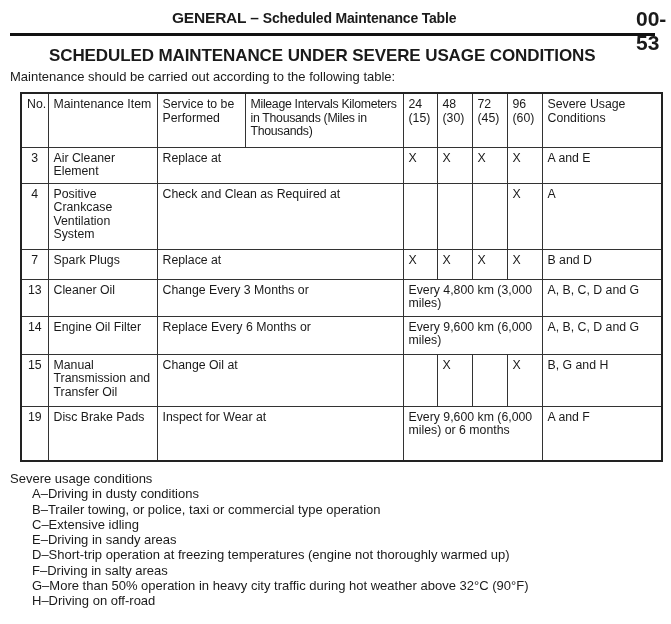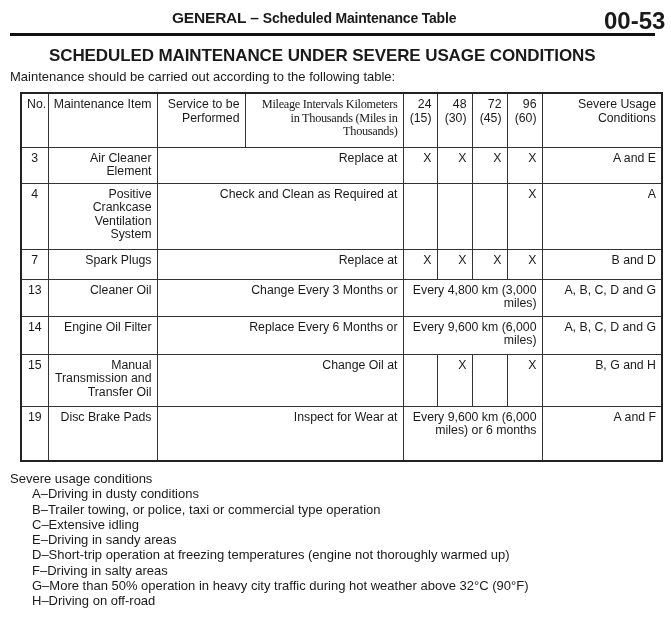--- a/index.html
+++ b/index.html
@@ -3,37 +3,37 @@
 <meta charset="utf-8">
 <style>
   html, body { margin: 0; padding: 0; }
   body {
     width: 671px; height: 624px; background: #ffffff; position: relative; overflow: hidden;
     font-family: "Liberation Sans", sans-serif; color: #1a1a1a;
   }
   .hdr { position: absolute; left: 0; top: 0; width: 671px; height: 32px; }
   .hdr-title { position: absolute; left: 172px; top: 9px; font-size: 15.5px; font-weight: bold; letter-spacing: -0.2px; }
   .hdr-title .sub { font-size: 14px; }
-  .hdr-page { position: absolute; left: 604px; top: 7px; font-size: 24px; font-weight: bold; }
+  .hdr-page { position: absolute; left: 636px; top: 7px; font-size: 21px; font-weight: bold; }
   .hdr-rule { position: absolute; left: 10px; top: 33px; width: 645px; height: 3px; background: #111; }
   .sec-title { position: absolute; left: 10px; top: 46px; font-size: 17px; font-weight: bold; letter-spacing: -0.1px; margin-left: 39px; }
   .intro { position: absolute; left: 10px; top: 69px; font-size: 13px; }
 
   table.maint {
     position: absolute; left: 20px; top: 92px; width: 643px;
     border-collapse: collapse; table-layout: fixed; font-size: 12.3px; line-height: 13.5px;
     border: 2px solid #222;
   }
   table.maint td, table.maint th {
-    border: 1px solid #333; vertical-align: top; padding: 4px 5px 2px 5px; font-weight: normal; text-align: right;
+    border: 1px solid #333; vertical-align: top; padding: 4px 5px 2px 5px; font-weight: normal; text-align: left;
   }
   table.maint th { padding-top: 4px; }
   .c-no { text-align: center !important; }
   .c-x { text-align: right; }
-  .tight { letter-spacing: -0.3px; font-family: Liberation Serif, serif; }
+  .tight { letter-spacing: -0.3px; }
 
   .legend { position: absolute; left: 10px; top: 471px; font-size: 13px; line-height: 15.3px; }
   .legend .item { padding-left: 22px; }
 </style>
 </head>
 <body>
 
 <div class="hdr">
   <div class="hdr-title">
     <span>GENERAL</span>

